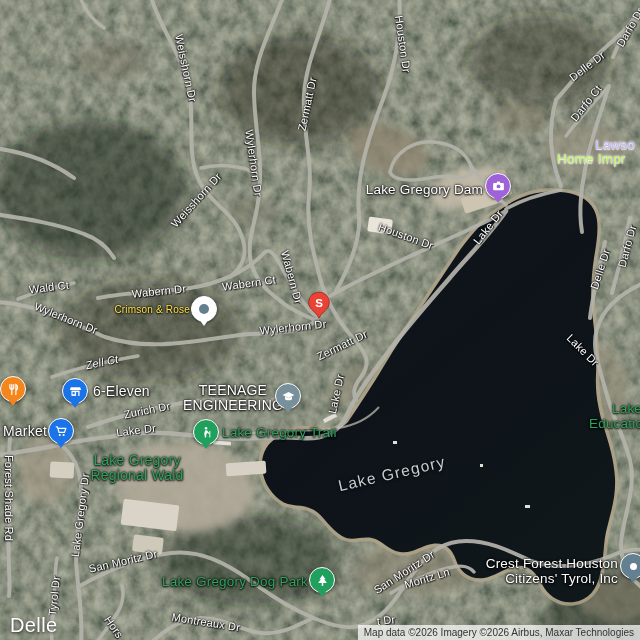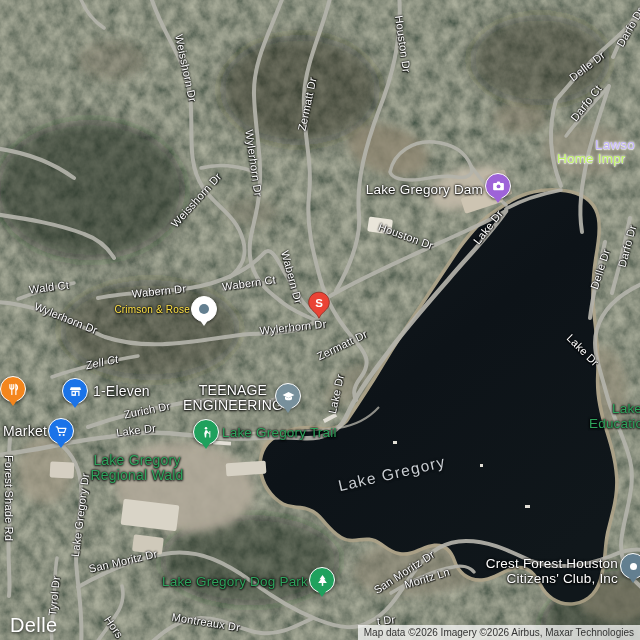--- a/index.html
+++ b/index.html
@@ -197,21 +197,21 @@
           <svg viewBox="0 0 24 24">
             <path fill="#fff" d="M4.5 5h15l1.6 4.6H2.9z"></path>
             <path fill="#fff" d="M5.5 10.6h13V19h-13z"></path>
             <rect x="12.8" y="13" width="3.6" height="6" fill="#1a73e8"></rect>
             <rect x="7.3" y="13" width="3.4" height="3.4" fill="#1a73e8"></rect>
           </svg>
         </span>
         <span class="tail" style="border-top-color:#1a73e8"></span>
       </div>
       <div class="poi-label" style="left: 93px; top: 391px; color: rgb(255, 255, 255); font-size: 14px; transform: translate(0px, -50%); text-align: left;">
-        <div>1-Eleven</div>
+        <div>6-Eleven</div>
       </div>
       <div class="pin" style="left: 61px; top: 431px; background: rgb(26, 115, 232);">
         <span class="glyph">
           <svg viewBox="0 0 24 24">
             <path d="M3.5 4.5h2l2.5 9h8.7l2.3-6.5H7" fill="none" stroke="#fff" stroke-width="1.9" stroke-linecap="round" stroke-linejoin="round"></path>
             <circle cx="9.2" cy="17.6" r="1.7" fill="#fff"></circle>
             <circle cx="15.4" cy="17.6" r="1.7" fill="#fff"></circle>
           </svg>
         </span>
         <span class="tail" style="border-top-color:#1a73e8"></span>
@@ -291,21 +291,21 @@
       </div>
       <div class="poi-label" style="left: 589px; top: 423px; color: rgb(46, 163, 92); font-size: 13.5px; transform: translate(0px, -50%); text-align: left;">
         <div>Educatio</div>
       </div>
       <div class="pin" style="left: 633px; top: 566px; background: rgb(99, 127, 144);">
         <span class="dotc" style="background:#fff;width:7px;height:7px"></span>
         <span class="tail" style="border-top-color:#637f90"></span>
       </div>
       <div class="poi-label" style="left: 618px; top: 571px; color: rgb(255, 255, 255); font-size: 13.5px; transform: translate(-100%, -50%); text-align: right;">
         <div>Crest Forest Houston</div>
-        <div>Citizens' Club, Inc</div>
+        <div>Citizens' Tyrol, Inc</div>
       </div>
       <div class="water-label" style="left: 392px; top: 474px; color: rgb(201, 206, 211); font-size: 15.5px; transform: translate(-50%, -50%) rotate(-13deg);">Lake Gregory</div>
       <div class="marker" style="left: 306px; top: 291px;"><svg width="26" height="30" viewBox="0 0 26 30">
           <path d="M13 1.2C7.3 1.2 2.7 5.7 2.7 11.3c0 2.6 1 5 2.7 6.8 1.5 1.7 3.5 3.2 5 5 .9 1.1 1.6 2.2 2.6 4.2 1-2 1.7-3.1 2.6-4.2 1.5-1.8 3.5-3.3 5-5 1.7-1.8 2.7-4.2 2.7-6.8C23.3 5.7 18.7 1.2 13 1.2z" fill="#EA4335" stroke="#8f261c" stroke-width="0.8"></path>
           <text x="13" y="15.5" text-anchor="middle" font-size="11.5" font-weight="bold" fill="#fff" font-family="Liberation Sans, sans-serif">S</text>
         </svg></div>
     </div>
 
   <div class="google-logo">Delle</div>
   <div class="attrib">Map data ©2026 Imagery ©2026 Airbus, Maxar Technologies</div>

